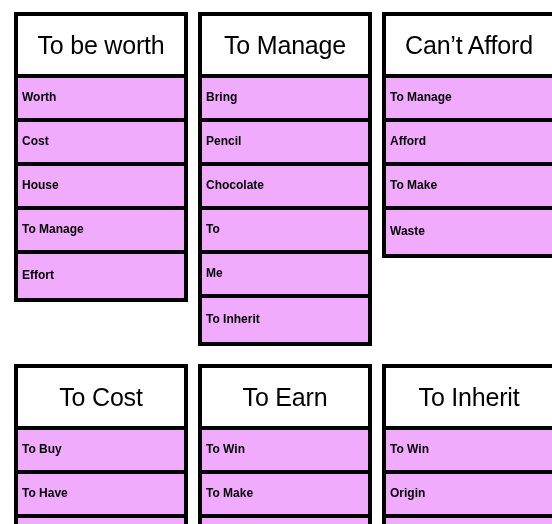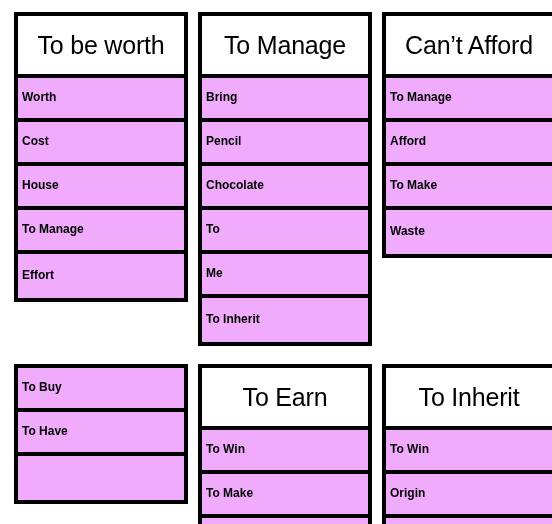--- a/index.html
+++ b/index.html
@@ -155,20 +155,23 @@
       <div class="card-item">
         <span class="card-item-text">Waste</span>
       </div>
     </div>
 
   </div>
 
   <div class="card-row">
 
     <div class="card">
+      <div class="card-header">
+        <span class="card-header-text">To Cost</span>
+      </div>
       <div class="card-item">
         <span class="card-item-text">To Buy</span>
       </div>
       <div class="card-item">
         <span class="card-item-text">To Have</span>
       </div>
       <div class="card-item">
         <span class="card-item-text"></span>
       </div>
     </div>

